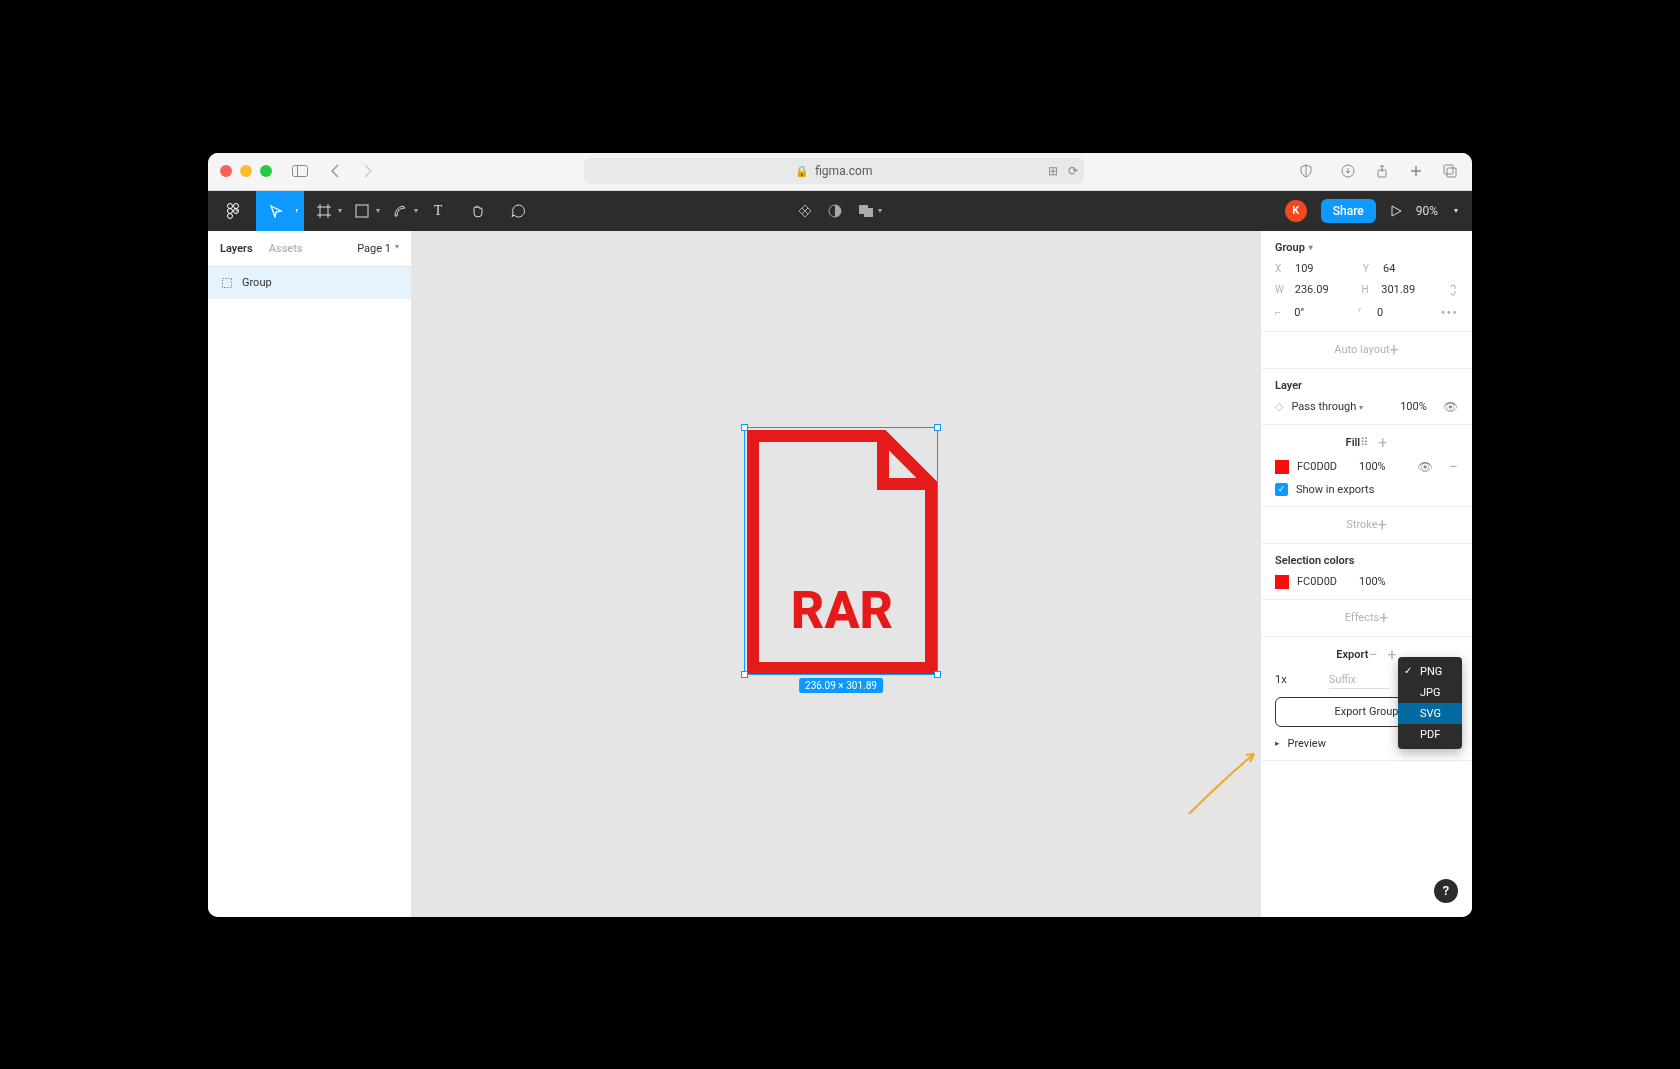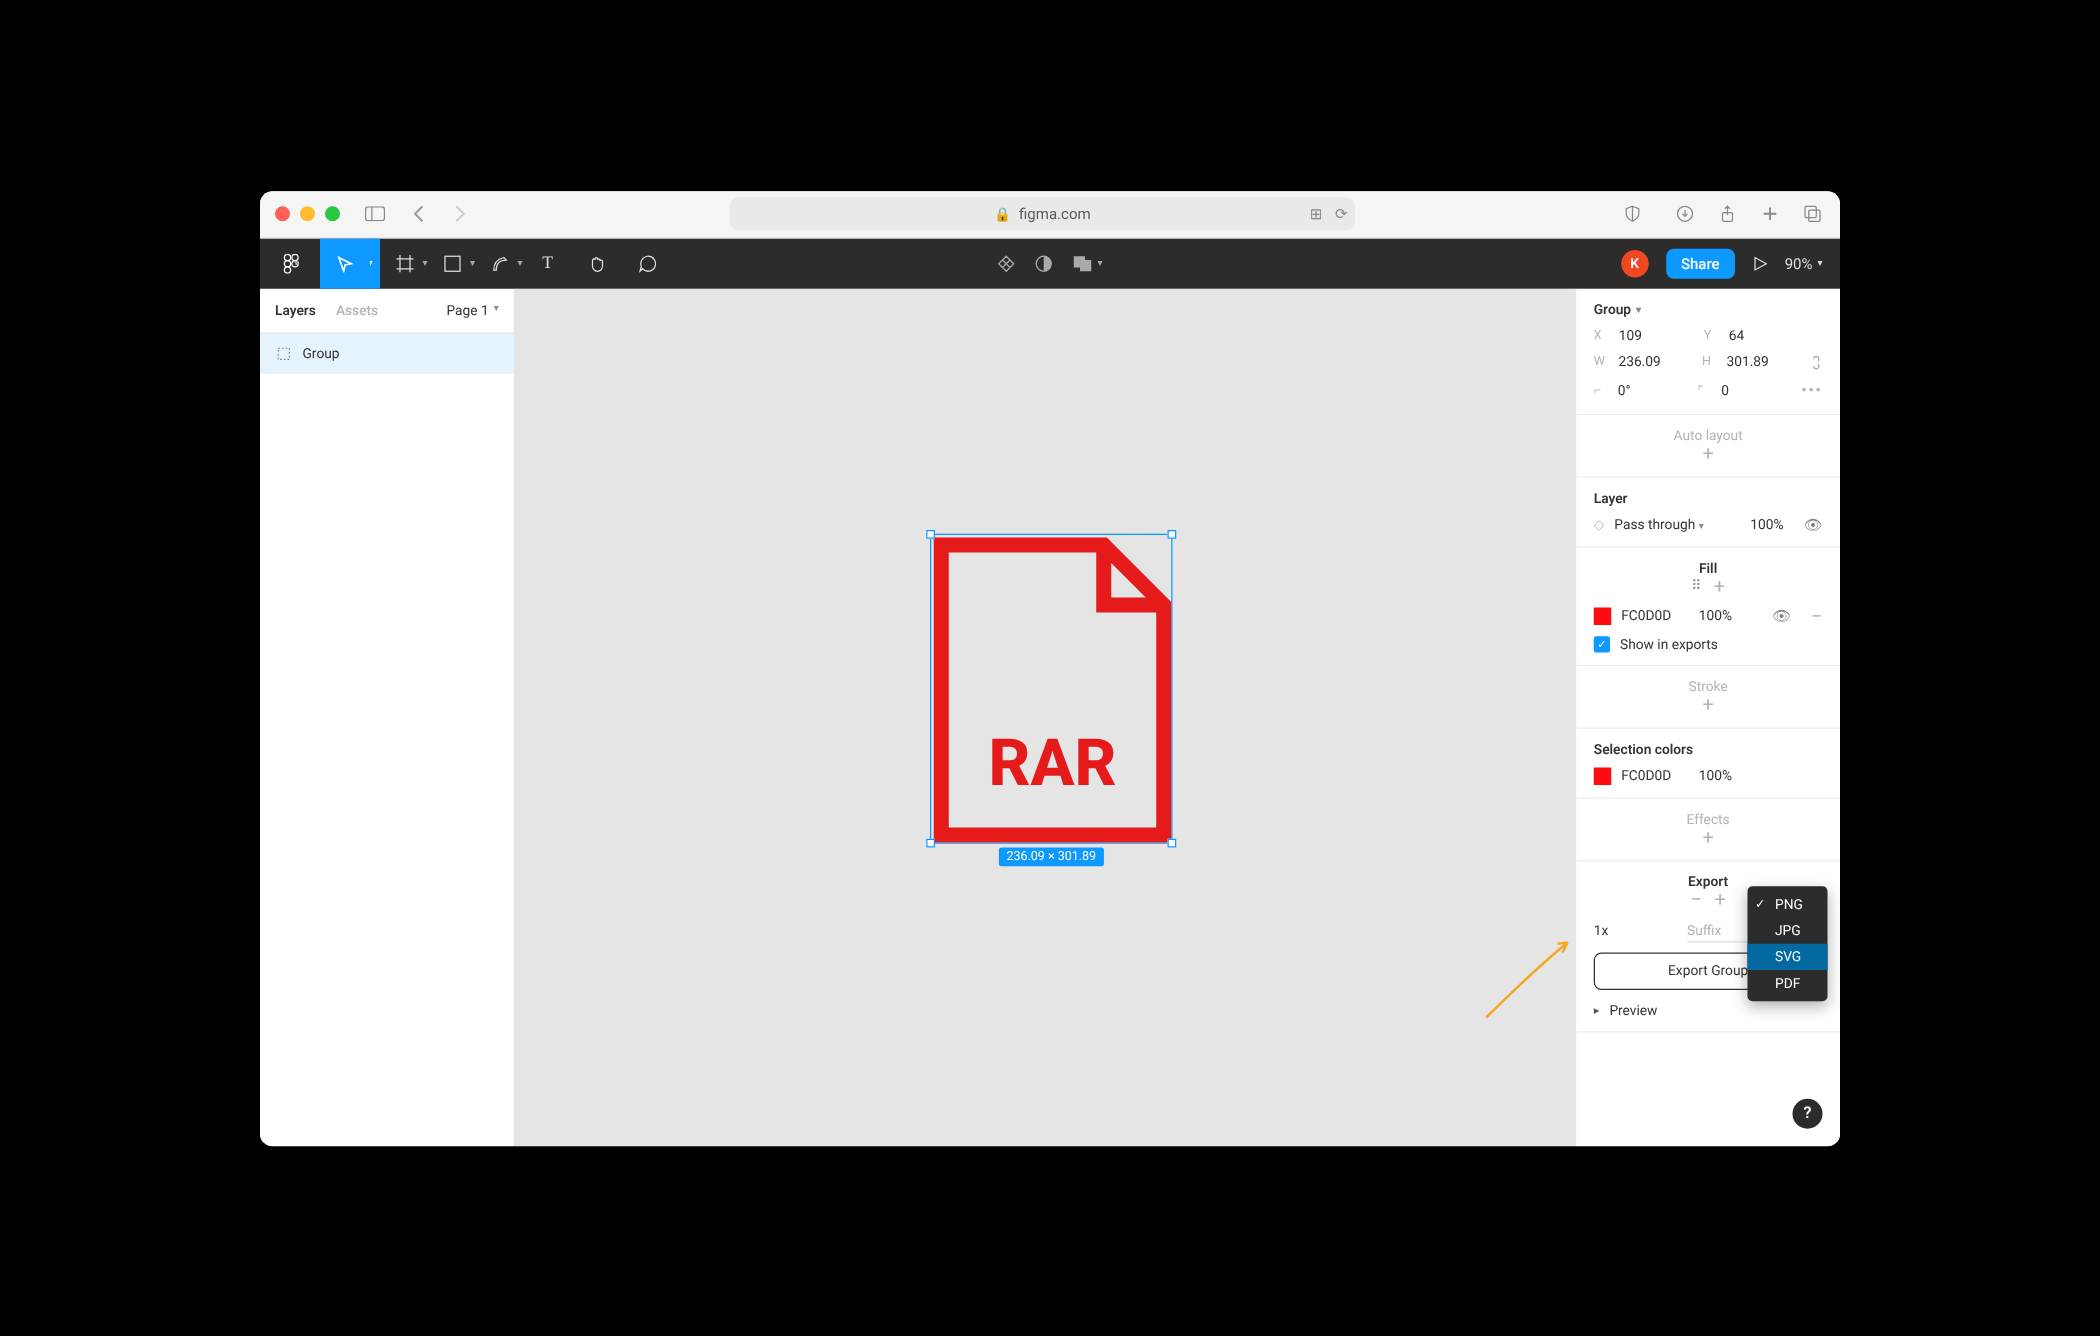--- a/index.html
+++ b/index.html
@@ -24,21 +24,21 @@
   .figma-toolbar { height: 40px; background: #2c2c2c; display: flex; align-items: center; color: #fff; position: relative; }
   .tb-group { display: flex; align-items: center; height: 100%; }
   .tb-btn { width: 40px; height: 40px; display: flex; align-items: center; justify-content: center; color: #ddd; position: relative; }
   .tb-btn.wide { width: 48px; }
   .tb-btn.active { background: #0d99ff; color: #fff; }
   .tb-chevron { font-size: 8px; margin-left: -6px; color: #aaa; }
   .tb-center { position: absolute; left: 50%; transform: translateX(-50%); display: flex; gap: 16px; align-items: center; }
   .tb-right { margin-left: auto; display: flex; align-items: center; gap: 14px; padding-right: 14px; }
   .avatar { width: 22px; height: 22px; border-radius: 50%; background: #f24822; display: flex; align-items: center; justify-content: center; font-size: 11px; font-weight: 600; }
   .share-btn { background: #0d99ff; color: #fff; padding: 5px 12px; border-radius: 6px; font-size: 12px; font-weight: 500; border: none; }
-  .zoom { font-size: 12px; color: #ddd; display: flex; align-items: center; gap: 4px; }
+  .zoom { font-size: 12px; color: #ddd; display: flex; align-items: center; gap: 16px; }
 
   
   .main { flex: 1; display: flex; overflow: hidden; }
   .left-panel { width: 204px; background: #fff; border-right: 1px solid #e5e5e5; display: flex; flex-direction: column; }
   .left-tabs { height: 36px; display: flex; align-items: center; padding: 0 12px; gap: 16px; font-size: 11px; border-bottom: 1px solid #e5e5e5; }
   .left-tabs .tab { color: #b3b3b3; font-weight: 500; }
   .left-tabs .tab.active { color: #333; font-weight: 600; }
   .page-sel { margin-left: auto; color: #333; font-size: 11px; display: flex; gap: 4px; }
   .layer-row { height: 32px; display: flex; align-items: center; padding: 0 12px; gap: 8px; font-size: 11px; background: #e5f3ff; color: #333; }
   .layer-icon { width: 14px; height: 14px; display: flex; align-items: center; justify-content: center; color: #888; }
@@ -66,21 +66,21 @@
   .check { width: 13px; height: 13px; background: #0d99ff; border-radius: 2px; display: flex; align-items: center; justify-content: center; color: #fff; font-size: 9px; }
   .export-btn { width: 100%; height: 30px; border: 1px solid #333; border-radius: 6px; background: #fff; font-size: 11px; color: #333; margin-top: 8px; }
   .suffix-input { border: none; border-bottom: 1px solid #ddd; width: 60px; font-size: 11px; color: #333; padding: 2px 0; margin-left: 34px; }
   .suffix-input::placeholder { color: #b3b3b3; }
   .dropdown { position: absolute; right: 10px; top: 0; background: #2c2c2c; border-radius: 4px; padding: 4px 0; z-index: 100; width: 64px; box-shadow: 0 4px 12px rgba(0,0,0,0.3); }
   .dd-item { padding: 4px 10px 4px 22px; color: #fff; font-size: 11px; position: relative; }
   .dd-item.checked::before { content: "✓"; position: absolute; left: 6px; font-size: 10px; }
   .dd-item.hover { background: #0369a1; }
   .arrow-annotation { position: absolute; pointer-events: none; }
   .help-btn { position: absolute; right: 14px; bottom: 14px; width: 24px; height: 24px; border-radius: 50%; background: #2c2c2c; color: #fff; display: flex; align-items: center; justify-content: center; font-size: 13px; font-weight: 600; }
-  .section-head { display:flex; align-items:center; justify-content:center;flex-direction:column;}
+  .section-head { display:flex; align-items:center; justify-content:center;}
   .plus { color:#b3b3b3; font-size: 16px; line-height: 1; }
   .minus { color:#b3b3b3; font-size: 16px; line-height: 1; }
   .dots { color:#b3b3b3; letter-spacing: 1px; }
   .eye { color:#888; font-size:12px;}
   svg { display:block; }
 </style>
 </head>
 <body>
 
 <div class="window">
@@ -366,21 +366,21 @@
       </div>
 
       <div class="rp-section" style="position:relative;">
         <div class="section-head">
           <span class="rp-title">Export</span>
           <span style="display:flex;gap:10px;">
             <span class="minus">−</span>
             <span class="plus">+</span>
           </span>
         </div>
-        <div class="rp-row" style="gap:29px;">
+        <div class="rp-row" style="gap:8px;">
           <span>1x</span>
           <input class="suffix-input" placeholder="Suffix" style="">
           <span class="dots" style="margin-left:auto">•••</span>
         </div>
         <button class="export-btn">Export Group</button>
         <div class="rp-row" style="margin-top:10px;">
           <span style="font-size:9px;color:#555;">▸</span>
           <span>Preview</span>
         </div>
 

